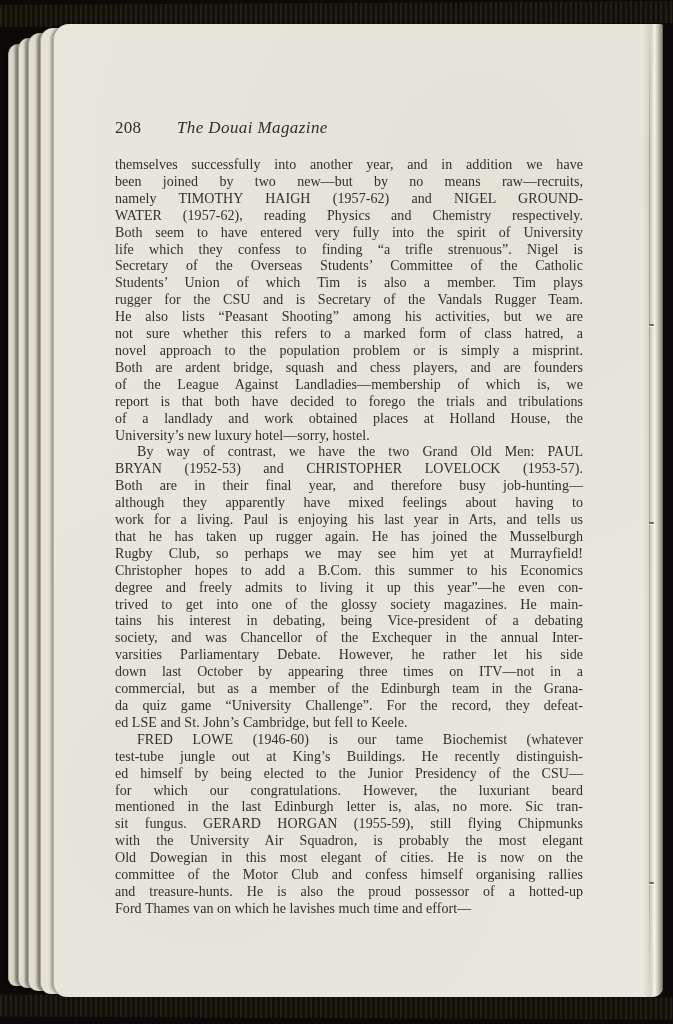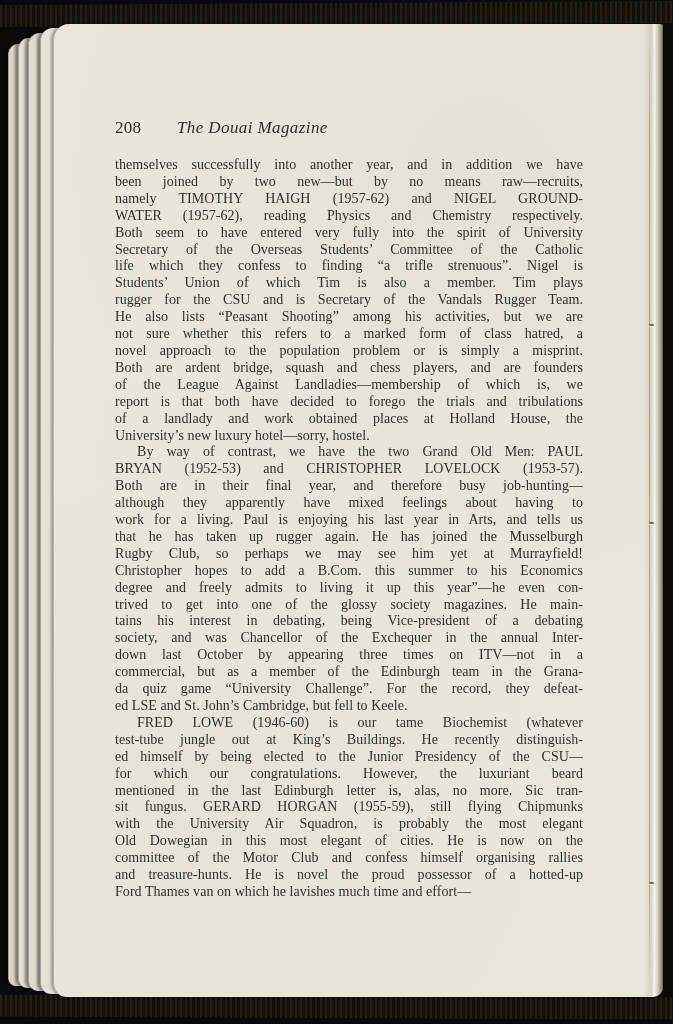--- a/index.html
+++ b/index.html
@@ -88,22 +88,22 @@
       <div class="running-head">
         <span class="page-number">208</span>
         <span class="running-title">The Douai Magazine</span>
       </div>
       <div class="body-lines">
           <div class="line">themselves successfully into another year, and in addition we have</div>
           <div class="line">been joined by two new—but by no means raw—recruits,</div>
           <div class="line">namely TIMOTHY HAIGH (1957-62) and NIGEL GROUND-</div>
           <div class="line">WATER (1957-62), reading Physics and Chemistry respectively.</div>
           <div class="line">Both seem to have entered very fully into the spirit of University</div>
+          <div class="line">life which they confess to finding “a trifle strenuous”. Nigel is</div>
           <div class="line">Secretary of the Overseas Students’ Committee of the Catholic</div>
-          <div class="line">life which they confess to finding “a trifle strenuous”. Nigel is</div>
           <div class="line">Students’ Union of which Tim is also a member. Tim plays</div>
           <div class="line">rugger for the CSU and is Secretary of the Vandals Rugger Team.</div>
           <div class="line">He also lists “Peasant Shooting” among his activities, but we are</div>
           <div class="line">not sure whether this refers to a marked form of class hatred, a</div>
           <div class="line">novel approach to the population problem or is simply a misprint.</div>
           <div class="line">Both are ardent bridge, squash and chess players, and are founders</div>
           <div class="line">of the League Against Landladies—membership of which is, we</div>
           <div class="line">report is that both have decided to forego the trials and tribulations</div>
           <div class="line">of a landlady and work obtained places at Holland House, the</div>
           <div class="line para-end">University’s new luxury hotel—sorry, hostel.</div>
@@ -112,31 +112,32 @@
           <div class="line">Both are in their final year, and therefore busy job-hunting—</div>
           <div class="line">although they apparently have mixed feelings about having to</div>
           <div class="line">work for a living. Paul is enjoying his last year in Arts, and tells us</div>
           <div class="line">that he has taken up rugger again. He has joined the Musselburgh</div>
           <div class="line">Rugby Club, so perhaps we may see him yet at Murrayfield!</div>
           <div class="line">Christopher hopes to add a B.Com. this summer to his Economics</div>
           <div class="line">degree and freely admits to living it up this year”—he even con-</div>
           <div class="line">trived to get into one of the glossy society magazines. He main-</div>
           <div class="line">tains his interest in debating, being Vice-president of a debating</div>
           <div class="line">society, and was Chancellor of the Exchequer in the annual Inter-</div>
+          <div class="line">varsities Parliamentary Debate. However, he rather let his side</div>
           <div class="line">down last October by appearing three times on ITV—not in a</div>
           <div class="line">commercial, but as a member of the Edinburgh team in the Grana-</div>
           <div class="line">da quiz game “University Challenge”. For the record, they defeat-</div>
           <div class="line para-end">ed LSE and St. John’s Cambridge, but fell to Keele.</div>
           <div class="line indent">FRED LOWE (1946-60) is our tame Biochemist (whatever</div>
           <div class="line">test-tube jungle out at King’s Buildings. He recently distinguish-</div>
           <div class="line">ed himself by being elected to the Junior Presidency of the CSU—</div>
           <div class="line">for which our congratulations. However, the luxuriant beard</div>
           <div class="line">mentioned in the last Edinburgh letter is, alas, no more. Sic tran-</div>
           <div class="line">sit fungus. GERARD HORGAN (1955-59), still flying Chipmunks</div>
           <div class="line">with the University Air Squadron, is probably the most elegant</div>
           <div class="line">Old Dowegian in this most elegant of cities. He is now on the</div>
           <div class="line">committee of the Motor Club and confess himself organising rallies</div>
-          <div class="line">and treasure-hunts. He is novel the proud possessor of a hotted-up</div>
+          <div class="line">and treasure-hunts. He is also the proud possessor of a hotted-up</div>
           <div class="line para-end">Ford Thames van on which he lavishes much time and effort—</div>
         </div>
     </div>
   </div>
 </div>
 
 </body></html>

